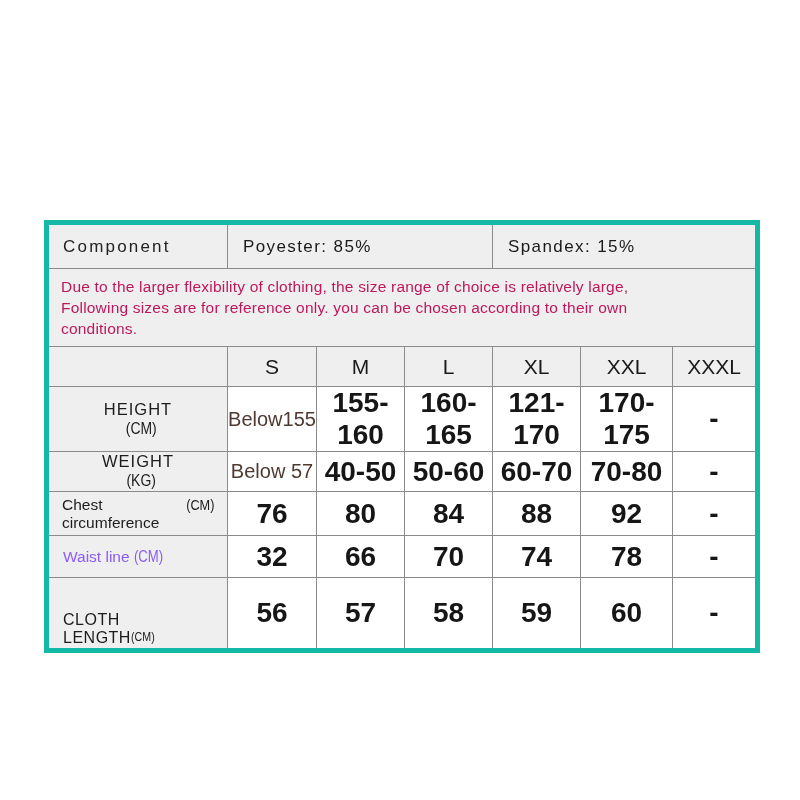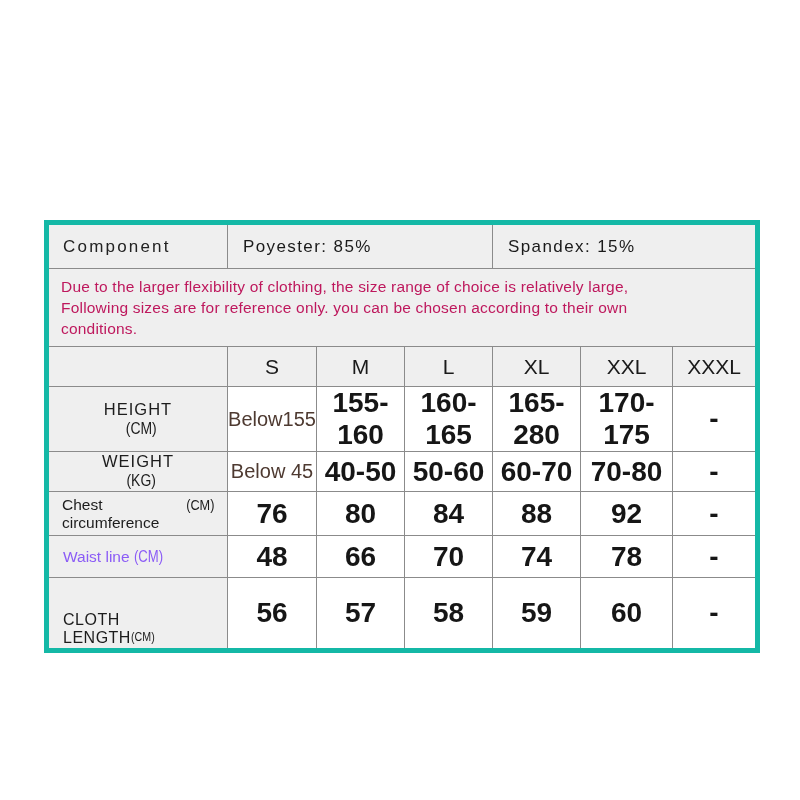--- a/index.html
+++ b/index.html
@@ -182,33 +182,33 @@
     <tr style="height:40px">
       <td class="hdr-bg">
         <div class="label-flex">
           <span>HEIGHT</span>
           <span class="unit">(CM)</span>
         </div>
       </td>
       <td class="data-bg val-below">Below155</td>
       <td class="data-bg val">155-160</td>
       <td class="data-bg val">160-165</td>
-      <td class="data-bg val">165-280</td>
+      <td class="data-bg val">121-170</td>
       <td class="data-bg val">170-175</td>
       <td class="data-bg val">-</td>
     </tr>
 
     <tr style="height:39px">
       <td class="hdr-bg">
         <div class="label-flex">
           <span>WEIGHT</span>
           <span class="unit">(KG)</span>
         </div>
       </td>
-      <td class="data-bg val-below">Below 45</td>
+      <td class="data-bg val-below">Below 57</td>
       <td class="data-bg val">40-50</td>
       <td class="data-bg val">50-60</td>
       <td class="data-bg val">60-70</td>
       <td class="data-bg val">70-80</td>
       <td class="data-bg val">-</td>
     </tr>
 
     <tr style="height:44px">
       <td class="hdr-bg">
         <div class="label-two-line">
@@ -226,21 +226,21 @@
       <td class="data-bg val">92</td>
       <td class="data-bg val">-</td>
     </tr>
 
     <tr style="height:42px">
       <td class="hdr-bg">
         <div class="label-inline">
           <span>Waist line</span><span class="unit">(CM)</span>
         </div>
       </td>
-      <td class="data-bg val">48</td>
+      <td class="data-bg val">32</td>
       <td class="data-bg val">66</td>
       <td class="data-bg val">70</td>
       <td class="data-bg val">74</td>
       <td class="data-bg val">78</td>
       <td class="data-bg val">-</td>
     </tr>
 
     <tr style="height:39px">
       <td class="hdr-bg">
         <div class="cloth-label">

